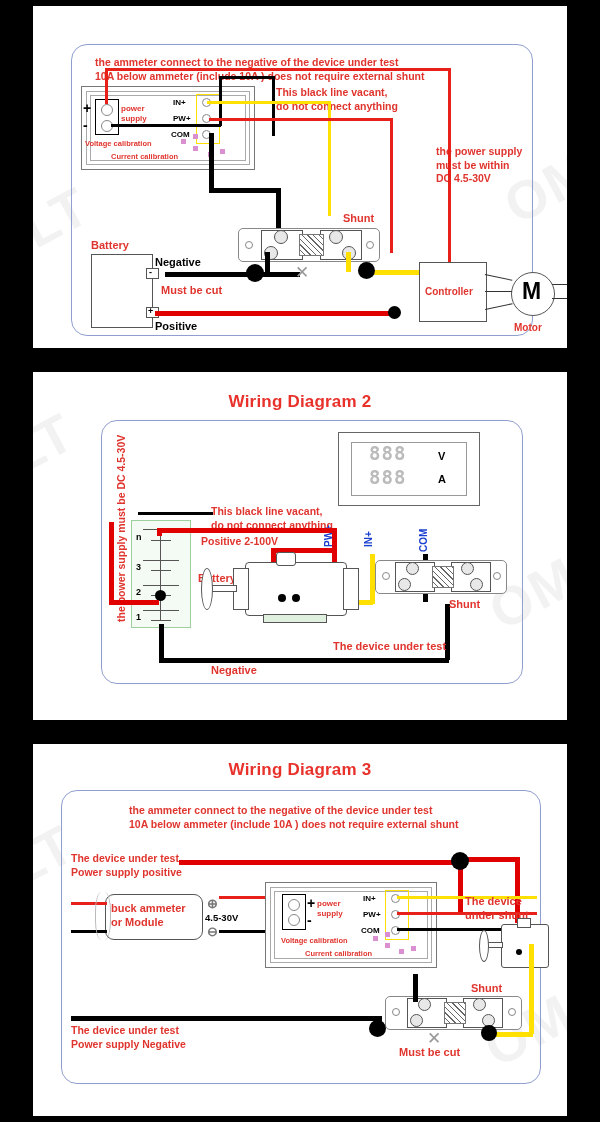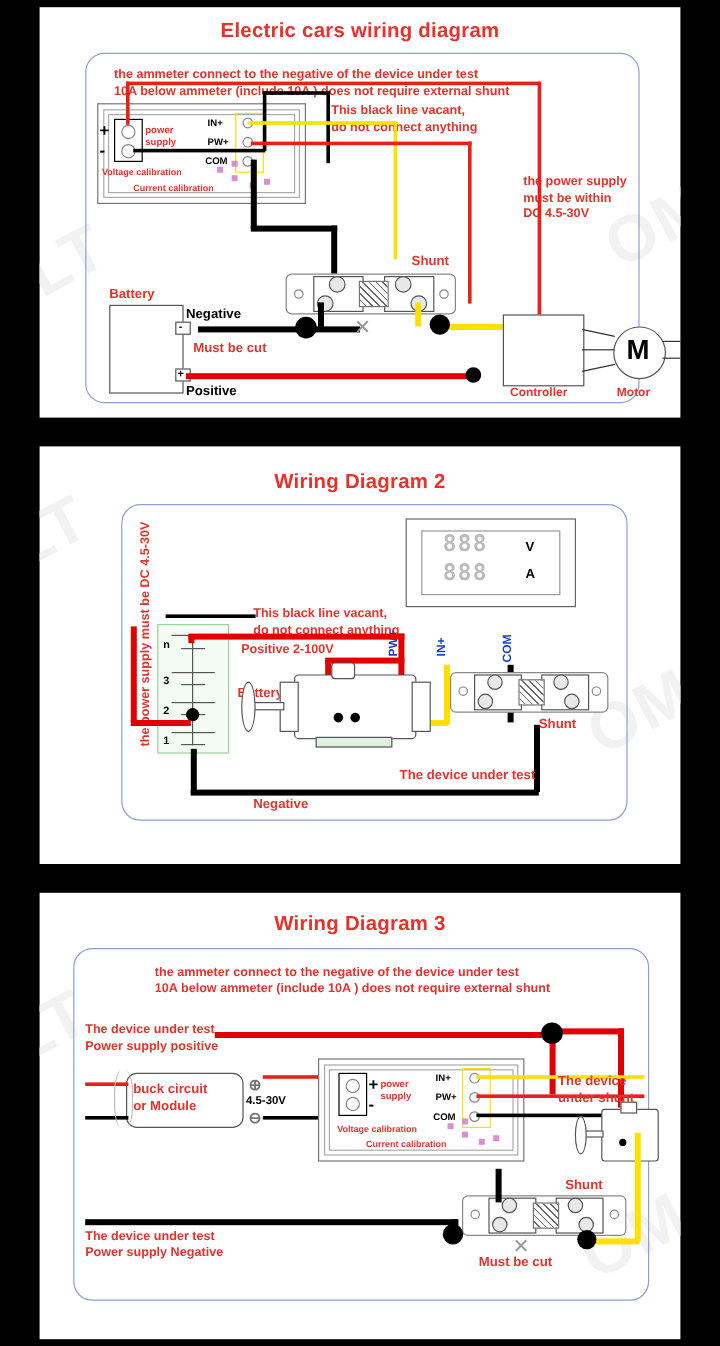--- a/index.html
+++ b/index.html
@@ -52,21 +52,20 @@
   .seg{position:absolute;color:#bbb;font-size:26px;font-weight:bold;
        font-family:"DejaVu Sans Mono",monospace;letter-spacing:1px;}
 </style>
 </head>
 <body>
 
 <div class="panel" id="panel1">
   <div class="wm" style="left:-10px;top:180px;">LT</div>
   <div class="wm" style="left:470px;top:150px;">OM</div>
 
-  <div class="ttl" style="top:10px;">Electric cars wiring diagram</div>
 
   <div class="card" style="left:38px;top:38px;width:460px;height:290px;"></div>
 
   <div class="txt" style="left:62px;top:50px;">the ammeter connect to the negative of the device under test
 10A below ammeter (include 10A ) does not require external shunt</div>
 
   <div class="meter" style="left:48px;top:80px;width:172px;height:82px;"></div>
   <div class="meter2" style="left:53px;top:85px;width:162px;height:72px;"></div>
   <div class="meter2" style="left:57px;top:89px;width:154px;height:64px;"></div>
 
@@ -145,21 +144,21 @@
   <div class="txt" style="left:58px;top:233px;font-size:11px;">Battery</div>
   <div class="txtblk" style="left:122px;top:250px;font-size:11px;">Negative</div>
   <div class="txtblk" style="left:122px;top:314px;font-size:11px;">Positive</div>
   <div class="box" style="left:113px;top:262px;width:11px;height:9px;"></div>
   <div class="box" style="left:113px;top:301px;width:11px;height:9px;"></div>
   <div class="kl" style="left:116px;top:261px;font-size:9px;">-</div>
   <div class="kl" style="left:115px;top:300px;font-size:9px;">+</div>
   <div class="w thickr" style="left:122px;top:305px;width:240px;"></div>
 
   <div class="box" style="left:386px;top:256px;width:66px;height:58px;"></div>
-  <div class="txt" style="left:392px;top:279px;font-size:10px;margin-top:36px;">Controller</div>
+  <div class="txt" style="left:392px;top:279px;font-size:10px;">Controller</div>
   <div class="ring" style="left:478px;top:266px;width:42px;height:42px;"></div>
   <div class="kl" style="left:489px;top:272px;font-size:23px;">M</div>
   <div class="txt" style="left:481px;top:315px;font-size:10px;">Motor</div>
   <div class="w" style="left:452px;top:268px;width:28px;height:1.3px;background:#333;transform:rotate(12deg);transform-origin:0 0;"></div>
   <div class="w" style="left:452px;top:285px;width:27px;height:1.3px;background:#333;"></div>
   <div class="w" style="left:452px;top:303px;width:28px;height:1.3px;background:#333;transform:rotate(-12deg);transform-origin:0 0;"></div>
   <div class="w" style="left:519px;top:278px;width:22px;height:1.3px;background:#333;"></div>
   <div class="w" style="left:519px;top:292px;width:22px;height:1.3px;background:#333;"></div>
   <div class="w hy" style="left:388px;top:264px;width:0px;"></div>
   <div class="dot" style="left:355px;top:300px;width:13px;height:13px;"></div>
@@ -269,21 +268,21 @@
   <div class="txt" style="left:38px;top:280px;font-size:10.5px;">The device under test
 Power supply Negative</div>
 
   <div class="w thickr" style="left:146px;top:116px;width:284px;"></div>
   <div class="w thickrv" style="left:425px;top:116px;height:52px;"></div>
   <div class="w thickr" style="left:425px;top:113px;width:62px;"></div>
   <div class="w thickrv" style="left:482px;top:113px;height:66px;"></div>
   <div class="dot" style="left:418px;top:108px;width:18px;height:18px;"></div>
 
   <div class="box" style="left:72px;top:150px;width:96px;height:44px;border-radius:9px;"></div>
-  <div class="txt" style="left:78px;top:157px;font-size:11px;line-height:14px;">buck circuit
+  <div class="txt" style="left:78px;top:157px;font-size:11px;line-height:14px;">buck ammeter
 or Module</div>
   <div class="kl" style="left:174px;top:152px;font-size:13px;color:#777;">⊕</div>
   <div class="kl" style="left:174px;top:180px;font-size:13px;color:#777;">⊖</div>
   <div class="txtblk" style="left:172px;top:168px;font-size:9.5px;">4.5-30V</div>
 
   <div class="w hr" style="left:38px;top:158px;width:36px;"></div>
   <div class="w hk" style="left:38px;top:186px;width:36px;"></div>
   <div class="w" style="left:62px;top:148px;width:14px;height:48px;border-left:1.3px solid #bbb;border-right:1.3px solid #bbb;border-radius:40%;"></div>
 
   <div class="w hr" style="left:186px;top:152px;width:72px;"></div>

